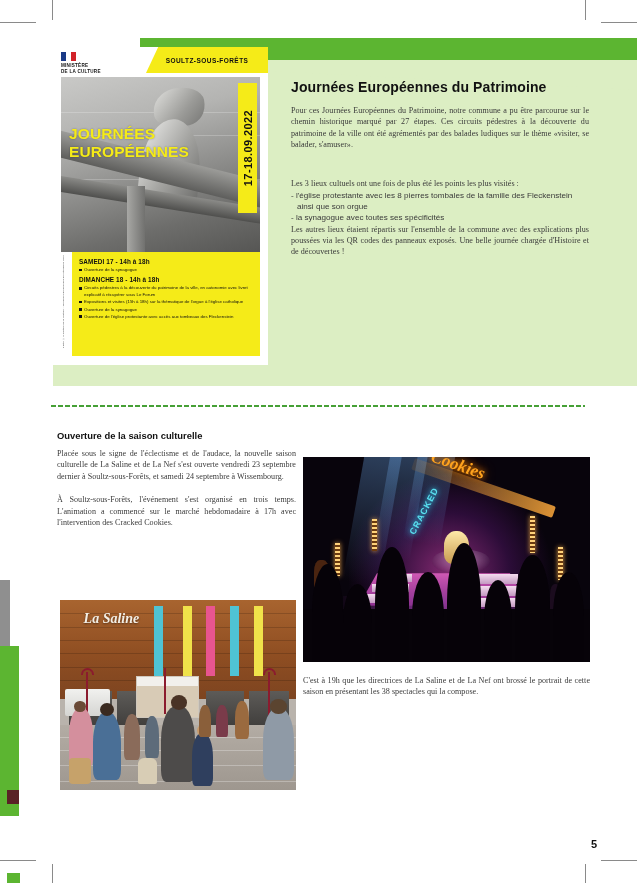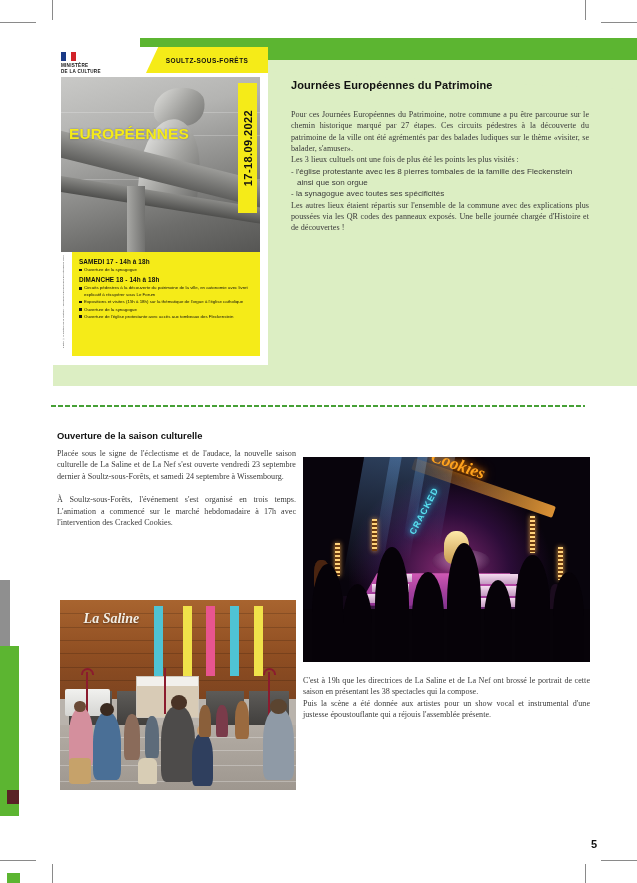--- a/index.html
+++ b/index.html
@@ -131,28 +131,28 @@
     writing-mode:vertical-rl;transform:rotate(180deg);
     font-size:2.5px;color:#444;letter-spacing:.1px;white-space:nowrap;
   }
 
   
   .art1{
     position:absolute;left:291px;top:79px;width:298px;
     color:#231f20;
   }
   .art-h{
-    font-size:11px;font-weight:bold;color:#111;margin:0 0 18px 0;letter-spacing:.1px;
+    font-size:14px;font-weight:bold;color:#111;margin:0 0 10px 0;letter-spacing:.1px;
   }
   .art-p{
     font-size:8.1px;line-height:1.40;color:#3a3a3a;text-align:justify;margin:0;
     letter-spacing:.02px;
     font-family:Liberation Serif, serif;
   }
-  .art-p.l{text-align:left;}
+  .art-p.l{text-align:left;margin-top:28px;}
   .art-li{
     font-size:8.1px;line-height:1.40;color:#3a3a3a;margin:0;padding-left:6px;
     text-indent:-6px;
   }
 
   
   .dots{
     position:absolute;left:50px;top:404px;width:535px;height:4px;
     background-image:radial-gradient(#46a036 45%, transparent 46%);
     background-size:7px 4px;background-repeat:repeat-x;
@@ -337,20 +337,21 @@
         <div class="ph-line" style="top:33%"></div>
         <div class="ph-line" style="top:58%"></div>
         <div class="ph-shape1"></div>
         <div class="ph-shape2"></div>
         <div class="ph-beam"></div>
         <div class="ph-beam2"></div>
         <div class="ph-post"></div>
       </div>
 
       <div class="poster-title">
+        <div>JOURNÉES</div>
         <div>EUROPÉENNES</div>
       </div>
 
       <div class="poster-date">
         <span>17-18.09.2022</span>
       </div>
 
       <div class="poster-credit">
         <span>Photo © Ministère de la Culture - Journées européennes du patrimoine 2022</span>
       </div>
@@ -477,18 +478,17 @@
     <div class="m-head" style="left:89%;top:52%;width:7%;height:8%;background:#5b4430;"></div>
     <div class="m-fig" style="left:59%;top:55%;width:5%;height:17%;background:#8a5f3a;"></div>
     <div class="m-fig" style="left:66%;top:55%;width:5%;height:17%;background:#7a3b4a;"></div>
     <div class="m-fig" style="left:74%;top:53%;width:6%;height:20%;background:#9a6a3f;"></div>
     <div class="m-fig" style="left:33%;top:83%;width:8%;height:14%;background:#d8cdb5;border-radius:6px 6px 2px 2px;"></div>
     <div class="m-fig" style="left:4%;top:83%;width:9%;height:14%;background:#c6a26a;border-radius:4px;"></div>
   </div>
 
   <div class="cap">
     <p class="art-p">C'est à 19h que les directrices de La Saline et de La Nef ont brossé le portrait de cette saison en présentant les 38 spectacles qui la compose.</p>
-    <p class="art-p">Puis la scène a été donnée aux artistes pour un show vocal et instrumental d'une justesse époustouflante qui a réjouis l'assemblée présente.</p>
   </div>
 
   <div class="pageno">5</div>
 
 </div>
 
 </body></html>

